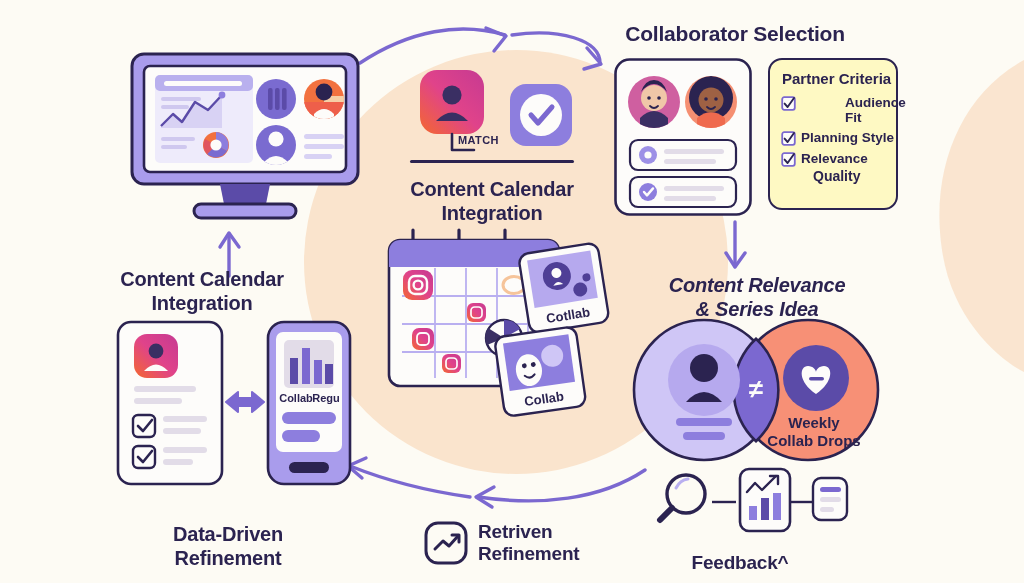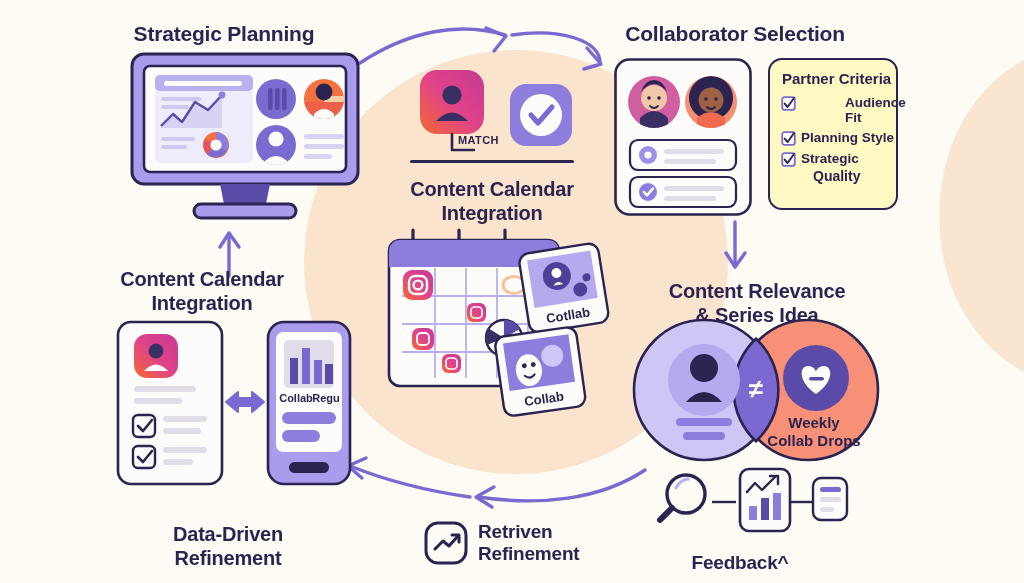--- a/index.html
+++ b/index.html
@@ -47,21 +47,20 @@
       <path d="M220 247 L 229 233 L 239 247"></path>
 
       <path d="M645 470 C 600 500, 540 506, 478 497"></path>
       <path d="M494 487 L 476 497 L 492 507"></path>
 
       <path d="M470 497 C 420 490, 385 480, 350 466"></path>
       <path d="M366 458 L 348 466 L 362 478"></path>
     </g>
   </svg>
 
-  <div class="abs ttl t22" style="left:94px;top:22px;width:260px;">Strategic Planning</div>
 
   <svg class="abs" style="left:128px;top:52px;" width="234" height="172">
     <rect x="4" y="2" width="226" height="130" rx="12" fill="#a99cec" stroke="#2b2350" stroke-width="3"></rect>
     <rect x="16" y="14" width="202" height="106" rx="6" fill="#fdfcfa" stroke="#2b2350" stroke-width="2.6"></rect>
 
     <rect x="27" y="23" width="98" height="88" rx="5" fill="#eeebfb"></rect>
     <rect x="27" y="23" width="98" height="16" rx="5" fill="#b9b0ee"></rect>
     <rect x="36" y="29" width="78" height="5" rx="2.5" fill="#fdfcfa"></rect>
     <rect x="33" y="45" width="40" height="4" rx="2" fill="#cfc8ef"></rect>
     <rect x="33" y="53" width="28" height="4" rx="2" fill="#cfc8ef"></rect>
@@ -177,21 +176,21 @@
           <path d="M3.6 7.6 l3 3.4 l6.4 -9" stroke="#2b2350" stroke-width="1.9" fill="none" stroke-linecap="round" stroke-linejoin="round"></path>
         </svg>
       <span style="color:#2b2350;font-size:13.5px;font-weight:bold;margin-left:5px;">Planning Style</span>
     </div>
     <div style="display:flex;align-items:flex-start;margin:0 0 0 11px;">
       <svg width="15" height="15" style="margin-top:1px;flex:none;">
           <rect x="1.2" y="1.2" width="12.6" height="12.6" rx="2" fill="#fdfcfa" stroke="#7b68d0" stroke-width="1.8"></rect>
           <path d="M3.6 7.6 l3 3.4 l6.4 -9" stroke="#2b2350" stroke-width="1.9" fill="none" stroke-linecap="round" stroke-linejoin="round"></path>
         </svg>
       <div style="margin-left:5px;">
-        <div style="color:#2b2350;font-size:13.5px;font-weight:bold;line-height:1.25;">Strategic</div>
+        <div style="color:#2b2350;font-size:13.5px;font-weight:bold;line-height:1.25;">Relevance</div>
         <div style="color:#2b2350;font-size:14px;font-weight:bold;line-height:1.25;margin-left:12px;">Quality</div>
       </div>
     </div>
   </div>
 
   <svg class="abs" style="left:418px;top:68px;" width="158" height="90">
     <defs>
       <linearGradient id="gradIg" x1="0" y1="1" x2="1" y2="0">
         <stop offset="0%" stop-color="#f4682f"></stop>
         <stop offset="50%" stop-color="#e0438a"></stop>
@@ -270,21 +269,21 @@
       <rect x="136" y="109" width="66" height="48" fill="#8d7ede"></rect>
       <ellipse cx="158" cy="139" rx="13" ry="16" fill="#fdfcfa"></ellipse>
       <circle cx="154" cy="134" r="2.4" fill="#2b2350"></circle>
       <circle cx="163" cy="134" r="2.4" fill="#2b2350"></circle>
       <path d="M153 144 q5 5 10 0" stroke="#2b2350" stroke-width="2" fill="none" stroke-linecap="round"></path>
       <circle cx="183" cy="128" r="11" fill="#cfc6f6"></circle>
       <text x="169" y="174" font-family="Liberation Sans, sans-serif" font-size="13" font-weight="bold" fill="#2b2350" text-anchor="middle">Collab</text>
     </g>
   </svg>
 
-  <div class="abs ttl t20" style="left:636px;top:280px;width:242px;">
+  <div class="abs ttl t20" style="left:636px;top:274px;width:242px;font-style:italic;">
     <div>Content Relevance</div>
     <div>&amp; Series Idea</div>
   </div>
 
   <svg class="abs" style="left:630px;top:318px;" width="252" height="146">
     <circle cx="74" cy="72" r="70" fill="#cfc6f6" stroke="#2b2350" stroke-width="2.6"></circle>
     <circle cx="178" cy="72" r="70" fill="#f79076" stroke="#2b2350" stroke-width="2.6"></circle>
     <path d="M126 20.7 A70 70 0 0 1 126 123.3 A70 70 0 0 1 126 20.7 Z" fill="#7b68d0" stroke="#2b2350" stroke-width="2.6"></path>
     <circle cx="74" cy="62" r="36" fill="#b6a9ee"></circle>
     <circle cx="74" cy="50" r="14" fill="#2b2350"></circle>

